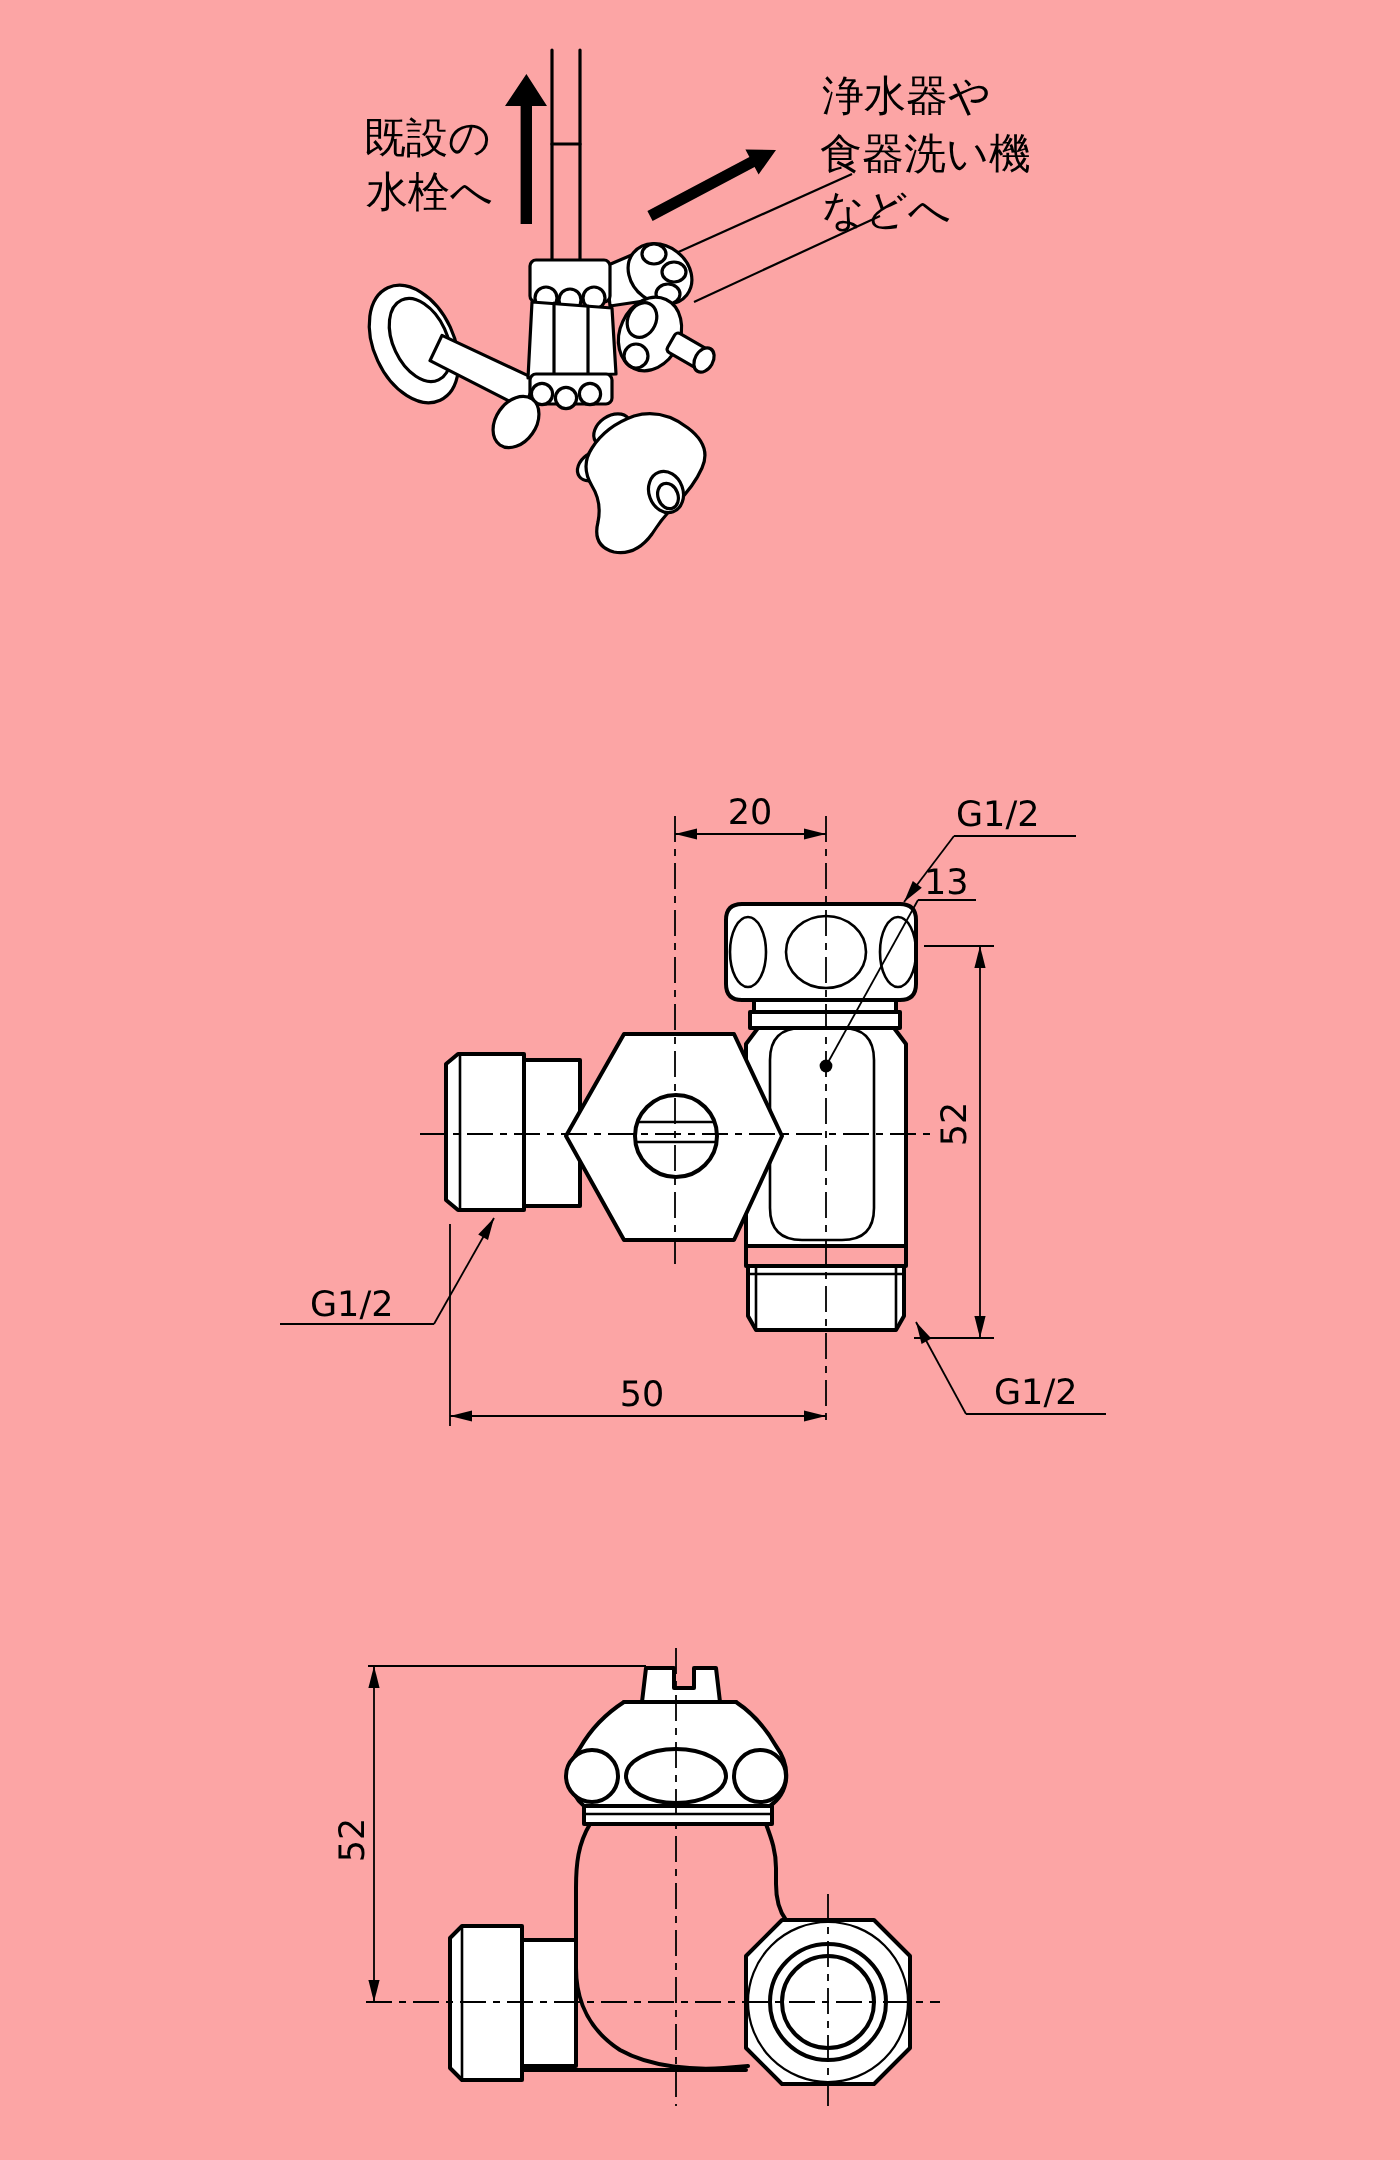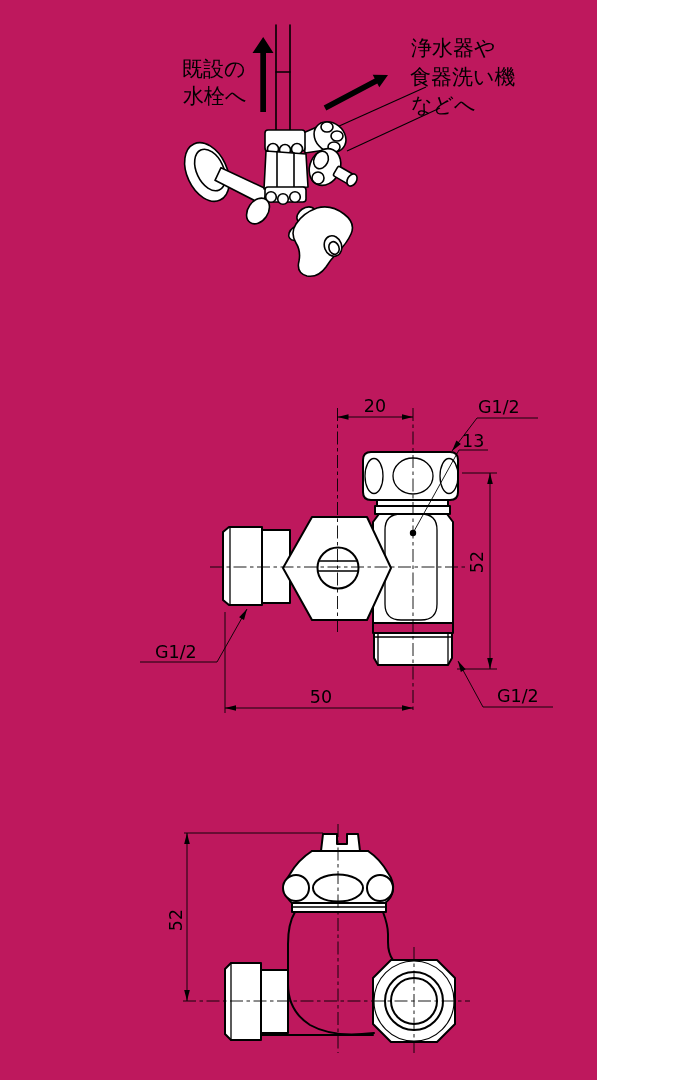--- a/index.html
+++ b/index.html
@@ -1,16 +1,16 @@
 <!DOCTYPE html>
 <html><head>
 <meta charset="utf-8">
 <style>
   html,body{margin:0;padding:0;background:#fff;}
-  .page{position:relative;width:597px;height:1080px;background:#be185d;overflow:hidden;
+  .page{position:relative;width:700px;height:1080px;background:#fca5a5;overflow:hidden;
         font-family:"DejaVu Sans",sans-serif;text-align:right;}
   svg{position:absolute;left:0;top:0;}
   .ol   {fill:none;stroke:#000;stroke-width:2;stroke-linecap:round;stroke-linejoin:round;}
   .olf  {fill:#fff;stroke:#000;stroke-width:2;stroke-linecap:round;stroke-linejoin:round;}
   .det  {fill:none;stroke:#000;stroke-width:1.3;stroke-linecap:round;}
   .thin {fill:none;stroke:#000;stroke-width:1.1;}
   .cl   {fill:none;stroke:#000;stroke-width:0.9;stroke-dasharray:13 3.5 3.5 3.5;}
   .dim  {fill:none;stroke:#000;stroke-width:0.9;}
   .ah   {fill:#000;stroke:none;}
   .ill  {fill:#fff;stroke:#000;stroke-width:1.6;stroke-linecap:round;stroke-linejoin:round;}

